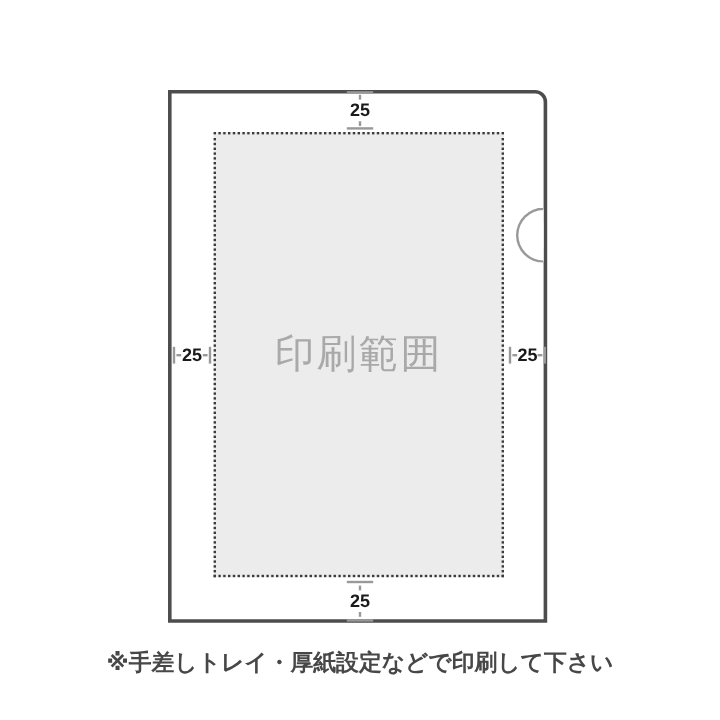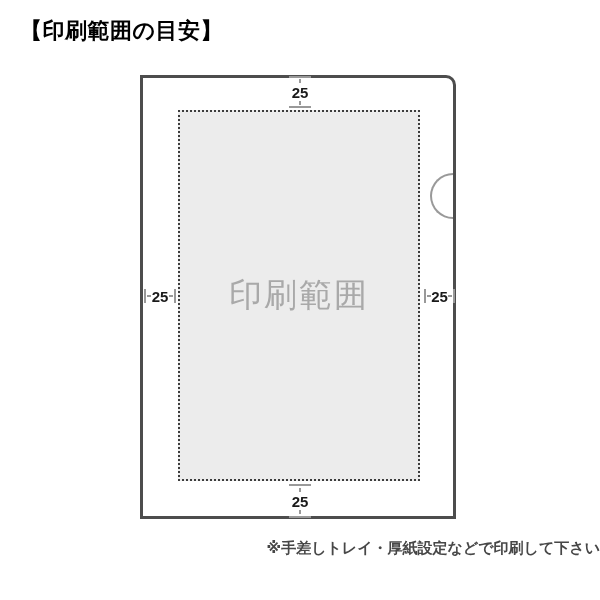--- a/index.html
+++ b/index.html
@@ -113,33 +113,32 @@
   .measure-top    { left: 279px; top: 76px;  height: 32px; }
   .measure-bottom { left: 279px; top: 484px; height: 34px; }
   .measure-left   { left: 144px; top: 283px; width: 32px; }
   .measure-right  { left: 424px; top: 283px; width: 31px; }
 
   .footnote {
     position: absolute;
     left: 0;
     top: 539px;
     width: 600px;
-    text-align: right;
-    font-size: 15px;
+    text-align: center;
+    font-size: 19px;
     font-weight: 600;
     color: var(--note_text);
     white-space: nowrap;
   }
 </style>
 </head>
 <body>
 
 <div class="canvas">
 
-  <div class="title">【印刷範囲の目安】</div>
 
   <div class="file-outline"></div>
 
   <div class="notch"></div>
 
   <div class="print-area">
     <span class="watermark">印刷範囲</span>
   </div>
 
   <div class="measure-v measure-top">

